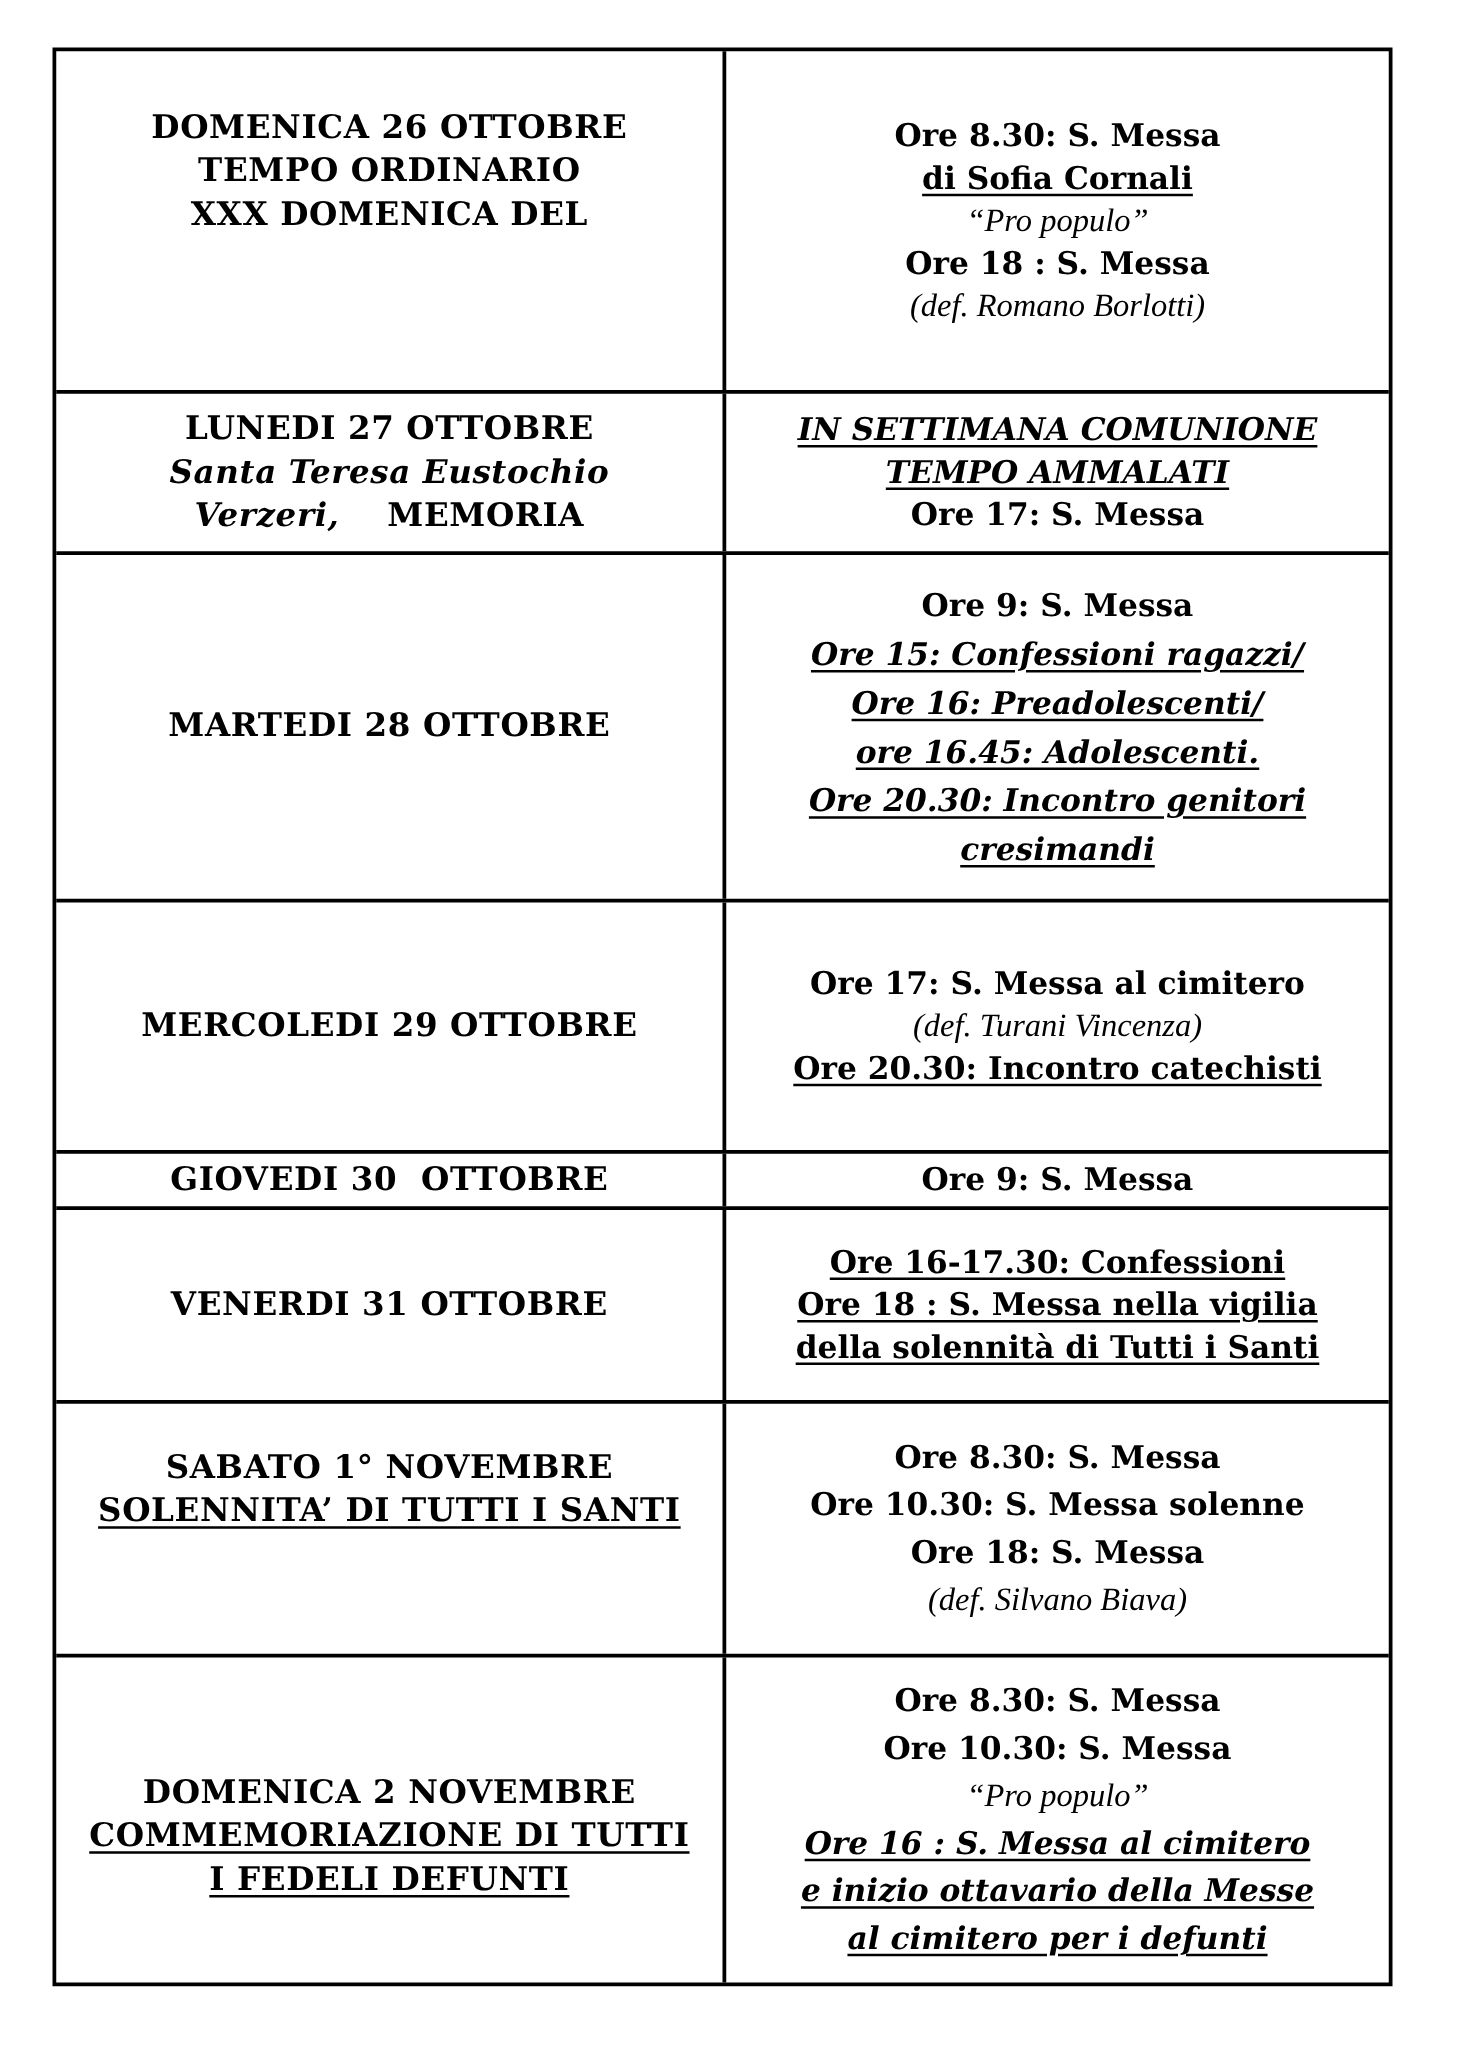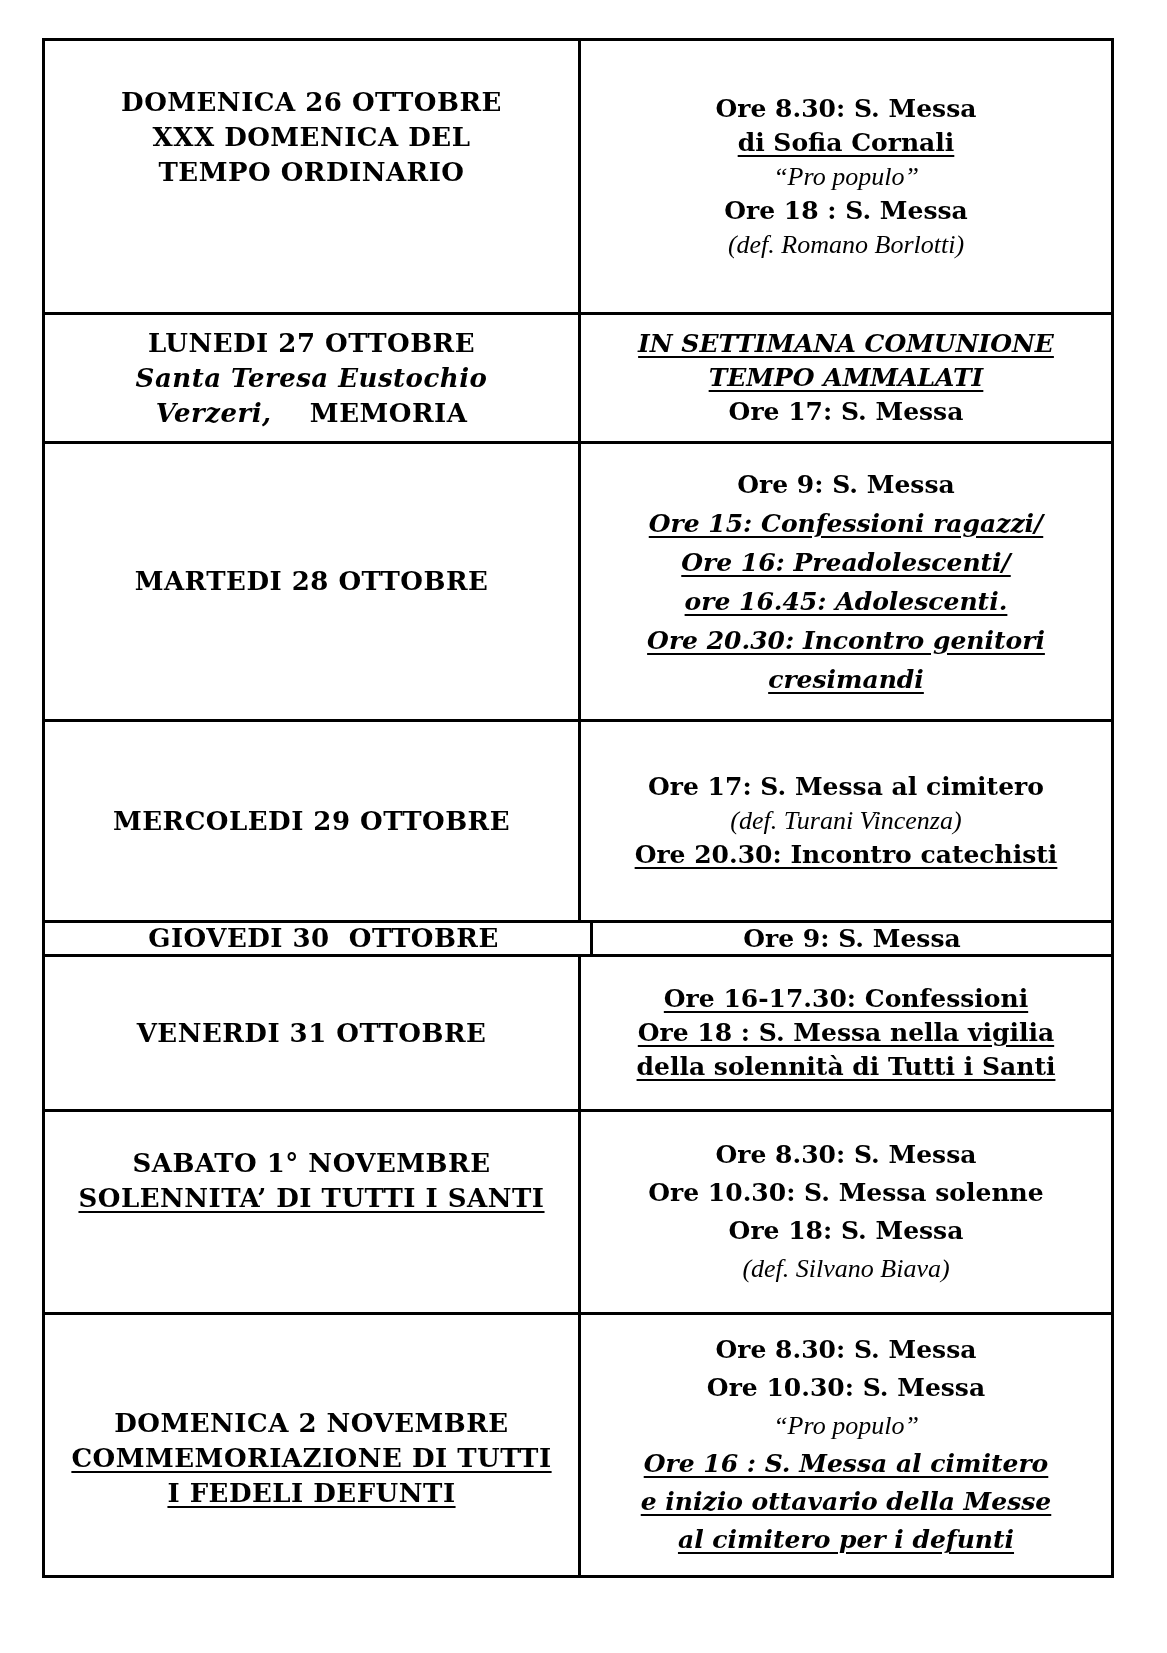--- a/index.html
+++ b/index.html
@@ -15,39 +15,39 @@
   .b { font-weight: bold; }
   .i { font-style: italic; }
   .u { text-decoration: underline; text-decoration-thickness: 2px; text-underline-offset: 4px; }
   .light { font-weight: normal; font-family: "Liberation Serif", serif; font-size: 26px; }
   .r1 { height: 271px; }
   .r1 .left { justify-content: flex-start; padding-top: 44px; }
   .r2 { height: 129px; }
   .r3 { height: 278px; }
   .r3 .line { line-height: 39px; }
   .r4 { height: 201px; }
-  .r5 { height: 34px; padding-left: 12px; }
+  .r5 { height: 45px; }
   .r6 { height: 155px; }
   .r7 { height: 203px; }
   .r7 .left { justify-content: flex-start; padding-top: 34px; text-align: right; }
   .r7 .right .line { line-height: 38px; }
   .r8 { height: 263px; }
   .r8 .right .line { line-height: 38px; }
   .r8 .left { padding-top: 26px; }
 </style>
 </head>
 <body>
 
 <div class="sheet">
 
   <div class="row r1">
     <div class="cell left">
       <span class="line">DOMENICA 26 OTTOBRE</span>
+      <span class="line">TEMPO ORDINARIO</span>
       <span class="line">XXX DOMENICA DEL</span>
-      <span class="line">TEMPO ORDINARIO</span>
     </div>
     <div class="cell right">
       <span class="line b">Ore 8.30: S. Messa</span>
       <span class="line b u">di Sofia Cornali</span>
       <span class="line i light">“Pro populo”</span>
       <span class="line b">Ore 18 : S. Messa</span>
       <span class="line i light">(def. Romano Borlotti)</span>
     </div>
   </div>
 

